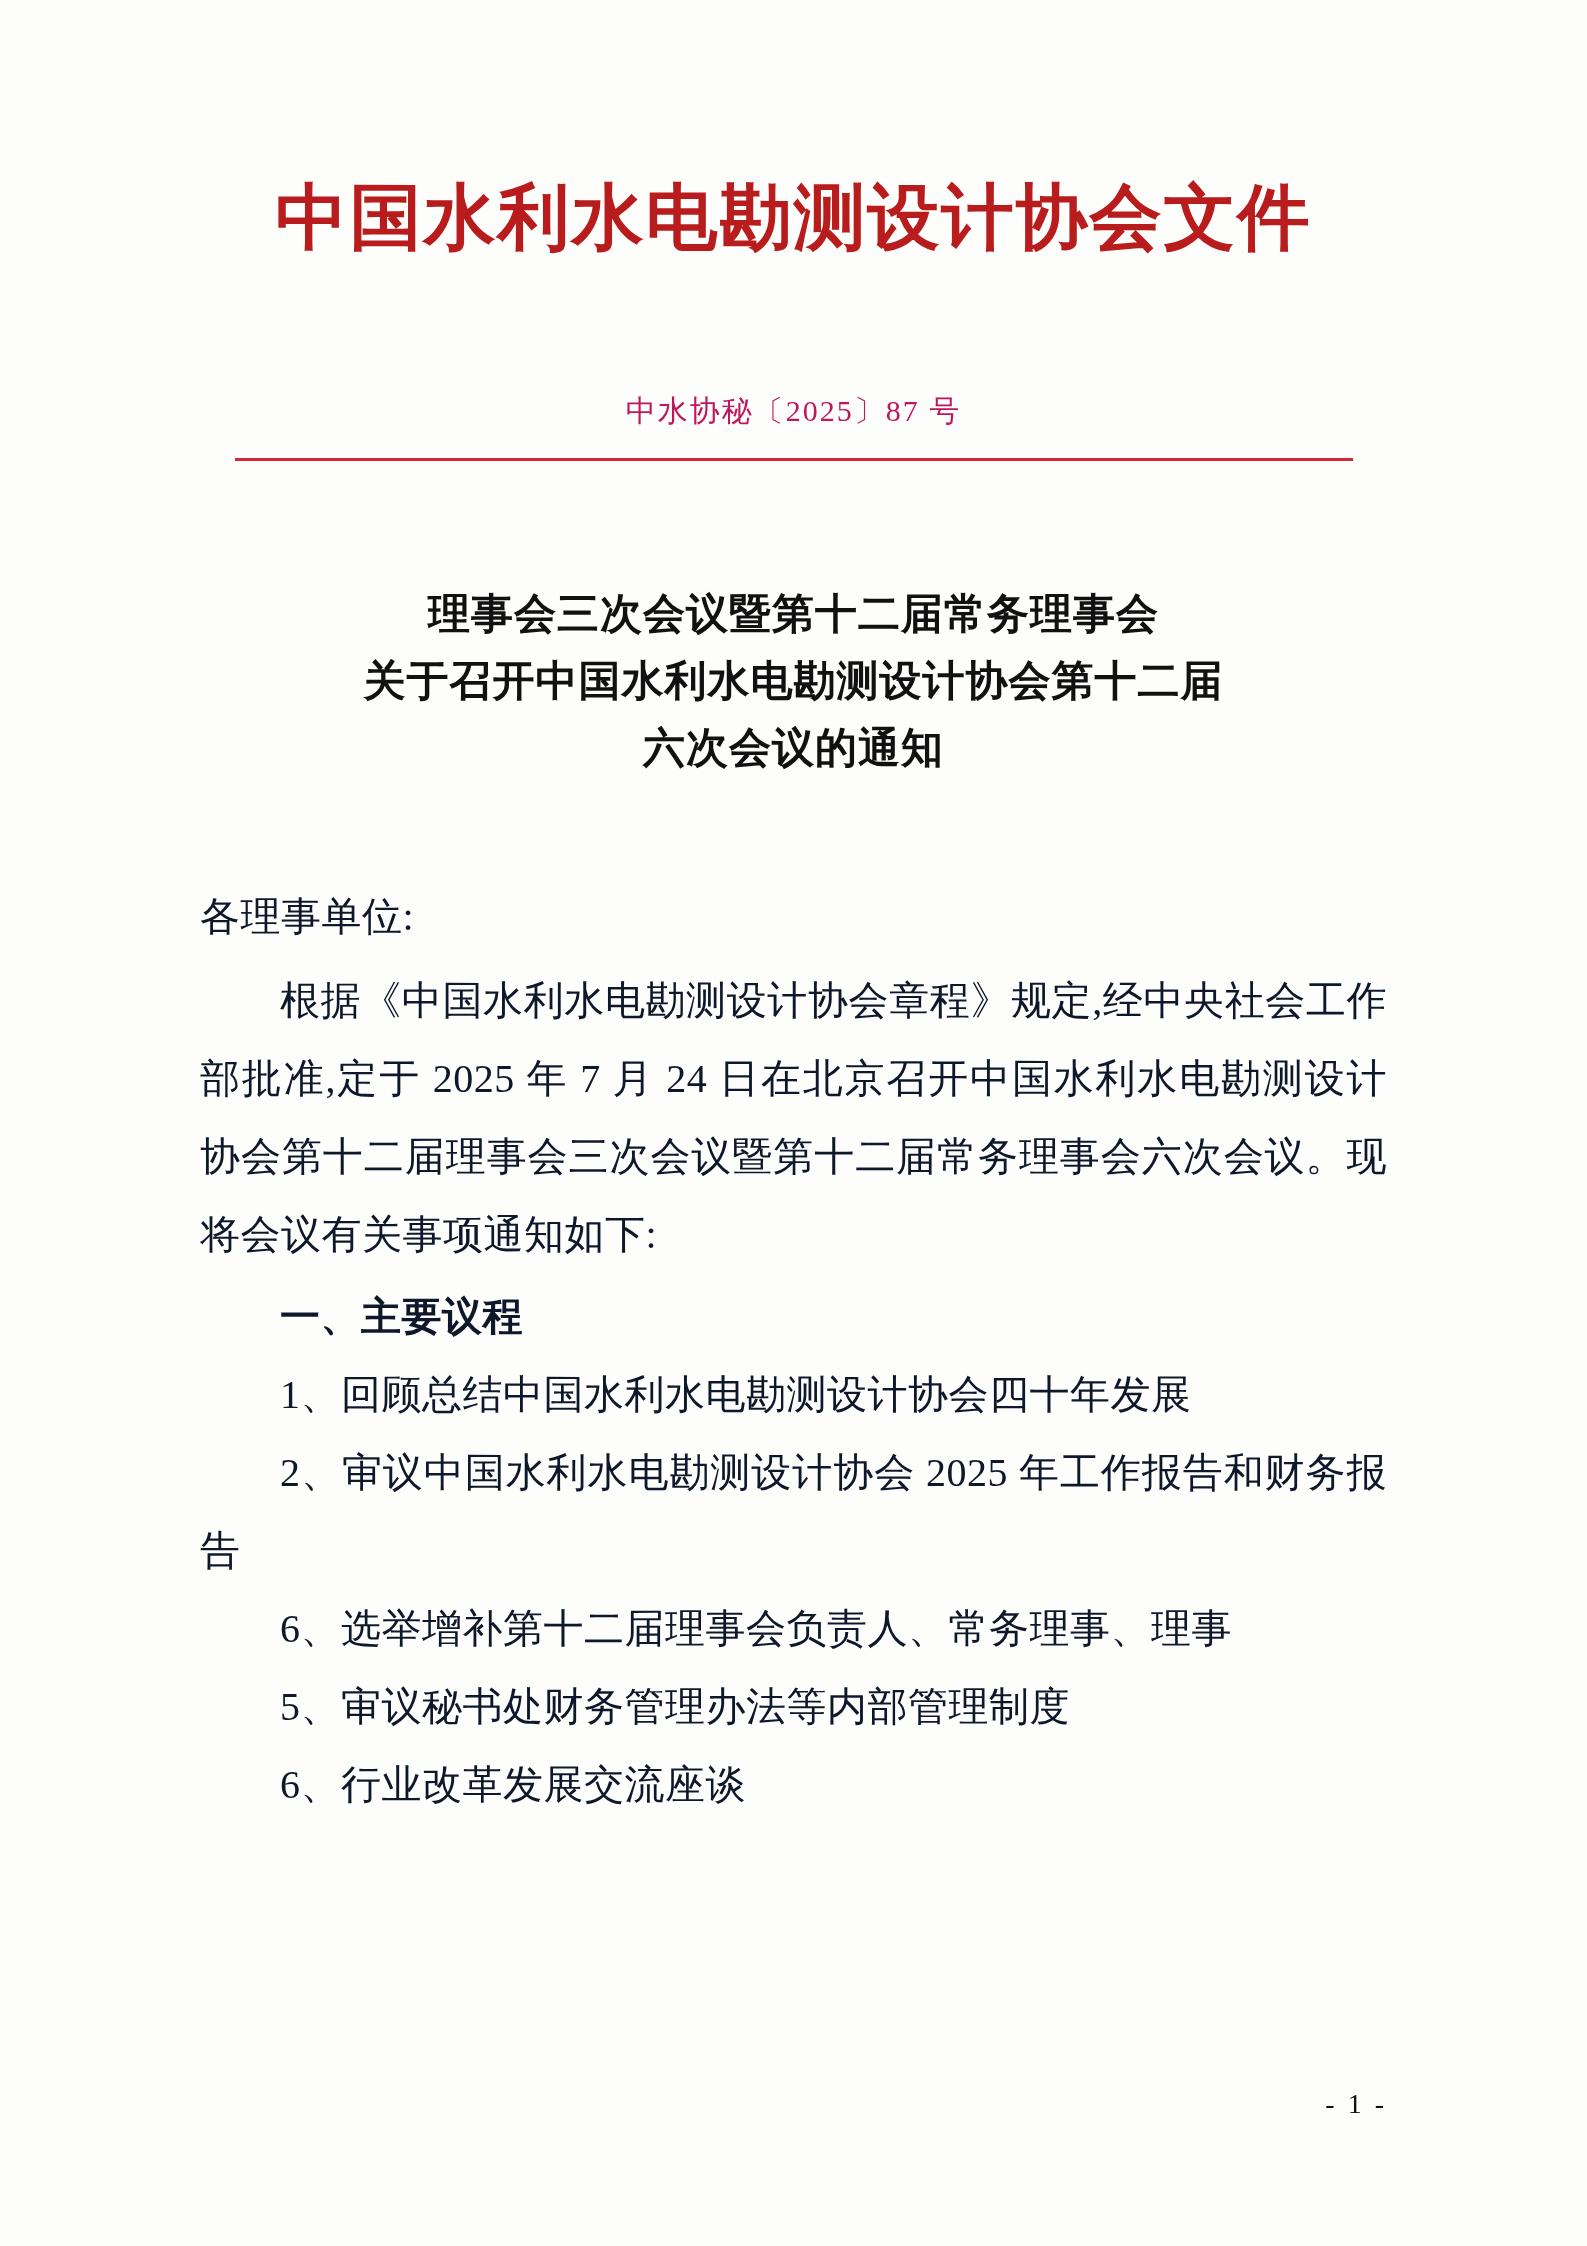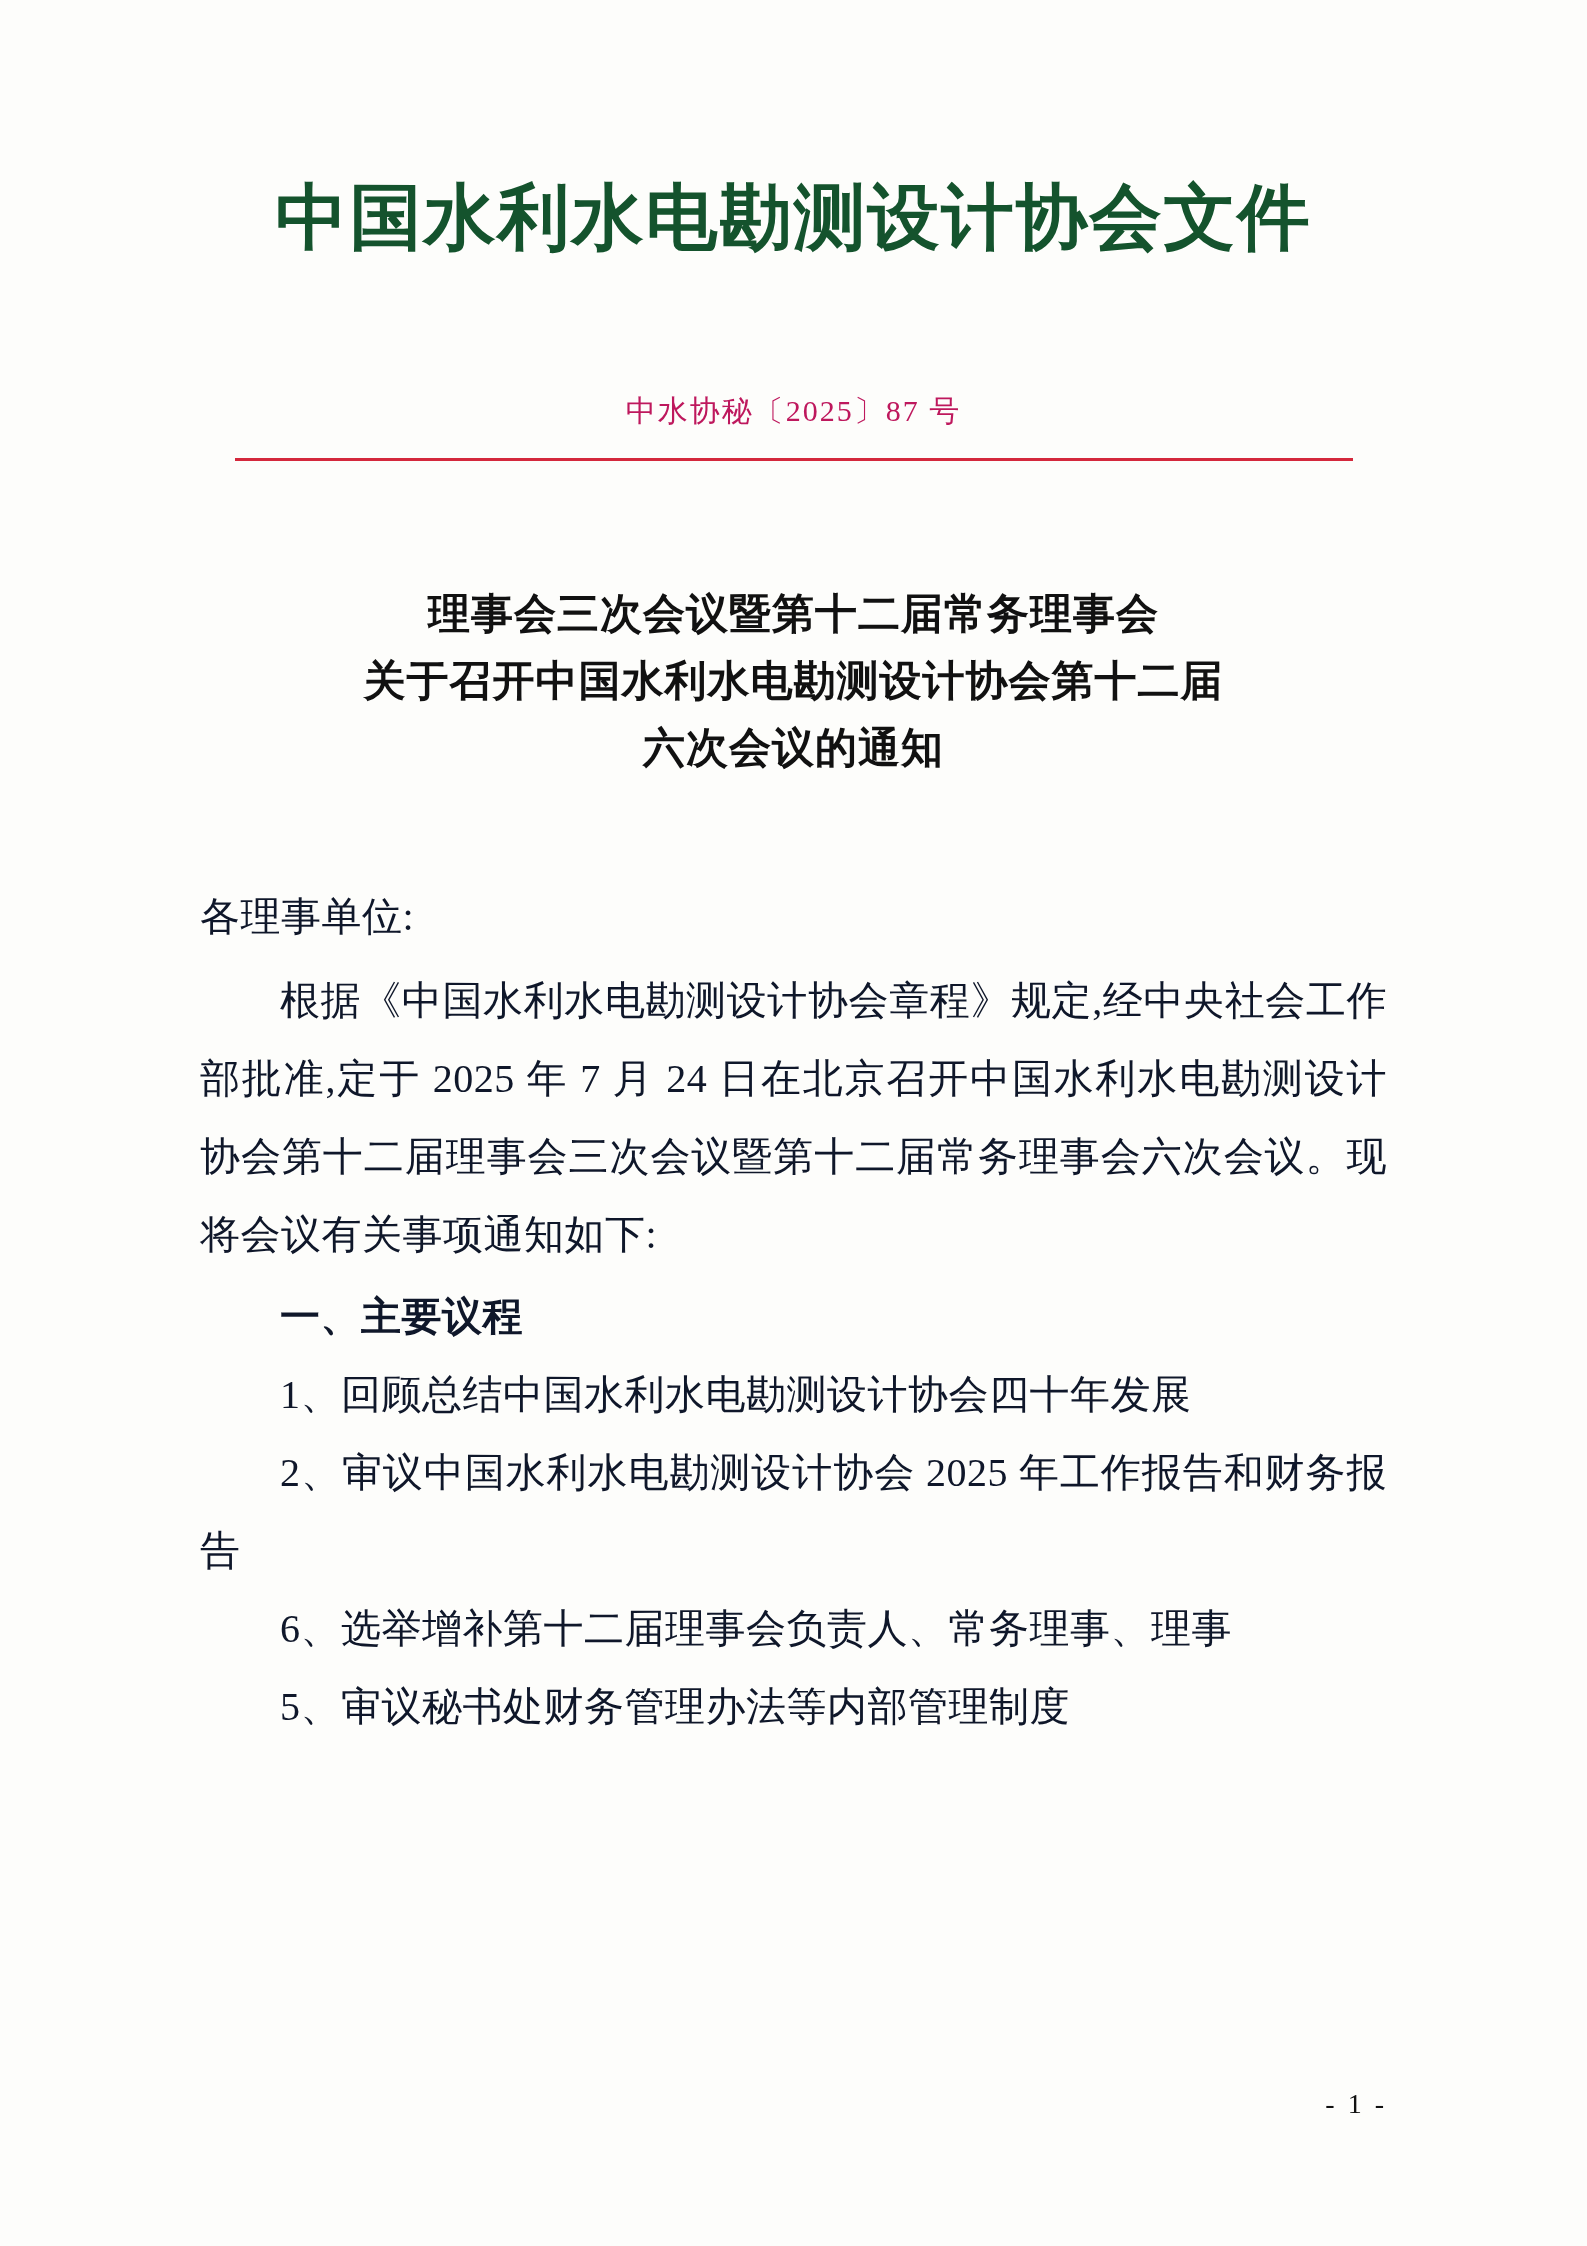--- a/index.html
+++ b/index.html
@@ -27,21 +27,21 @@
   
   .masthead {
     text-align: center;
     padding-top: 178px;
   }
   .masthead-title {
     font-family: "Liberation Serif", "DejaVu Serif", serif;
     font-weight: bold;
     font-size: 72px;
     letter-spacing: 2px;
-    color: #14532d;
+    color: #b91c1c;
     line-height: 1.12;
     white-space: nowrap;
   }
 
   
   .doc-number {
     text-align: center;
     font-size: 30px;
     letter-spacing: 2px;
     color: #be185d;
@@ -137,18 +137,19 @@
 
     <div class="item">1、回顾总结中国水利水电勘测设计协会四十年发展</div>
 
     <div class="item-wrap">2、审议中国水利水电勘测设计协会 2025 年工作报告和财务报告</div>
 
     <div class="item">6、选举增补第十二届理事会负责人、常务理事、理事</div>
 
 
     <div class="item">5、审议秘书处财务管理办法等内部管理制度</div>
 
+    <div class="item">6、行业改革发展交流座谈</div>
 
   </div>
 
   <div class="page-number">- 1 -</div>
 
 </div>
 
 </body></html>

